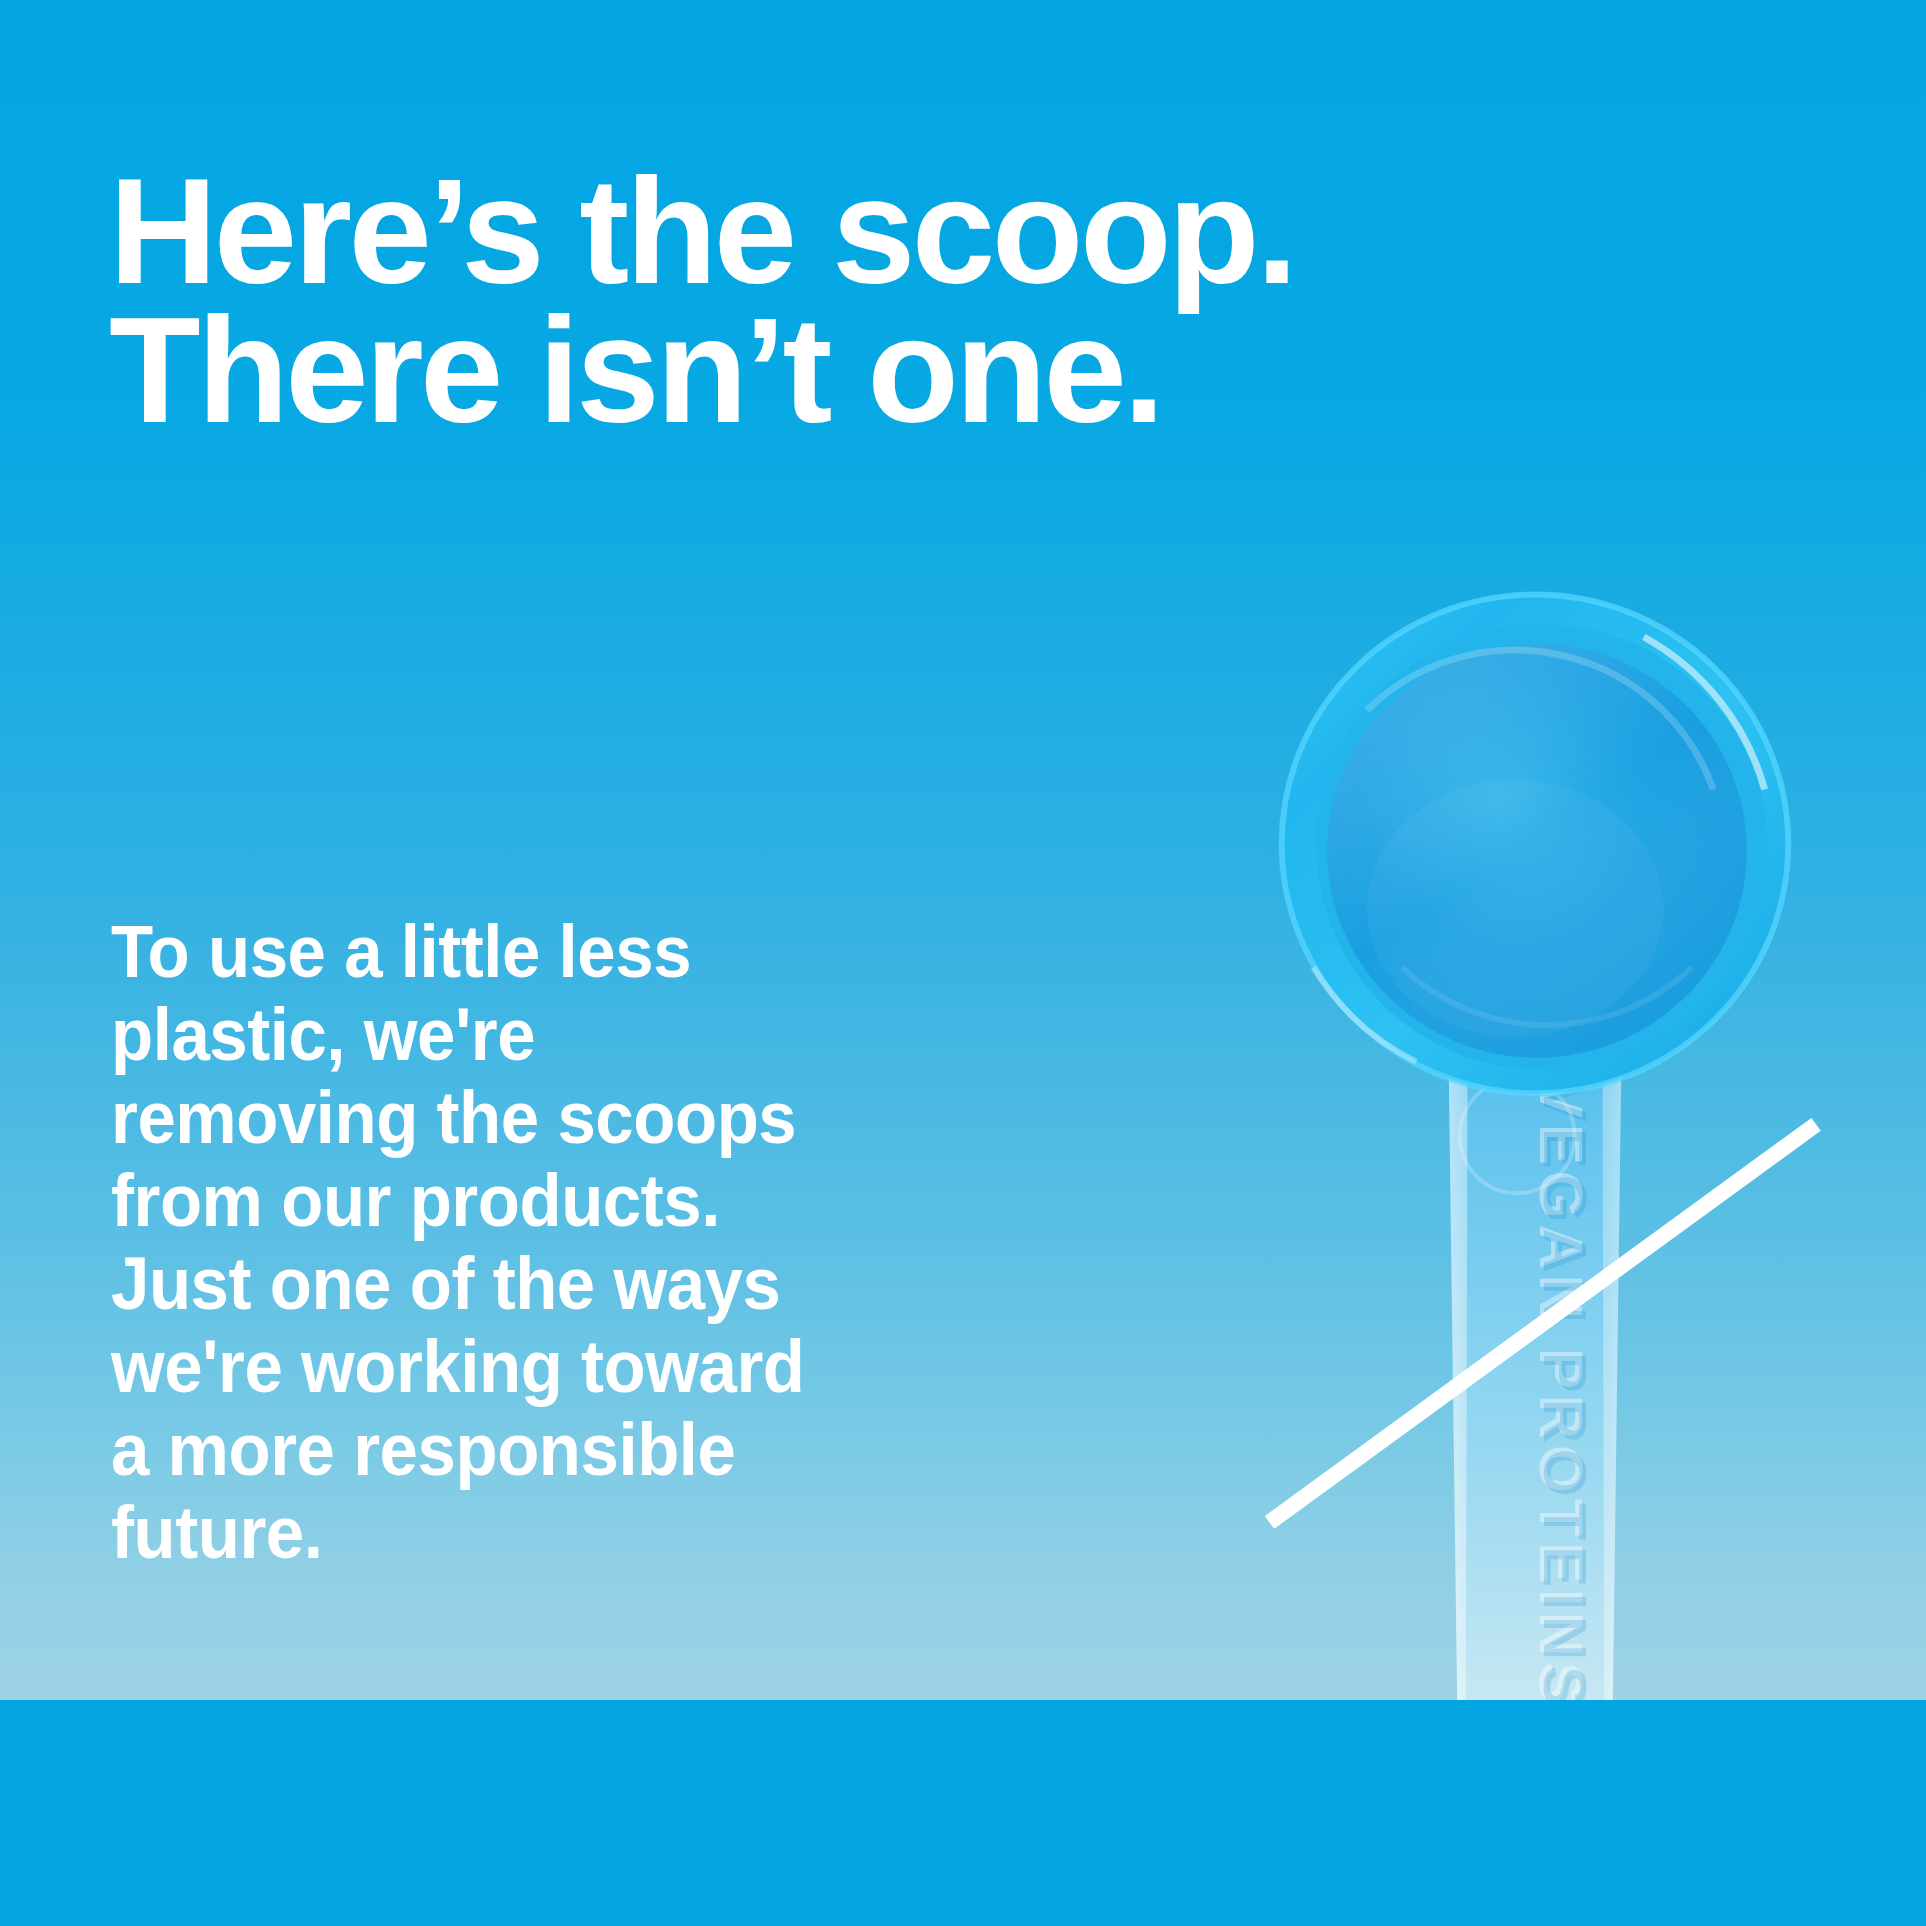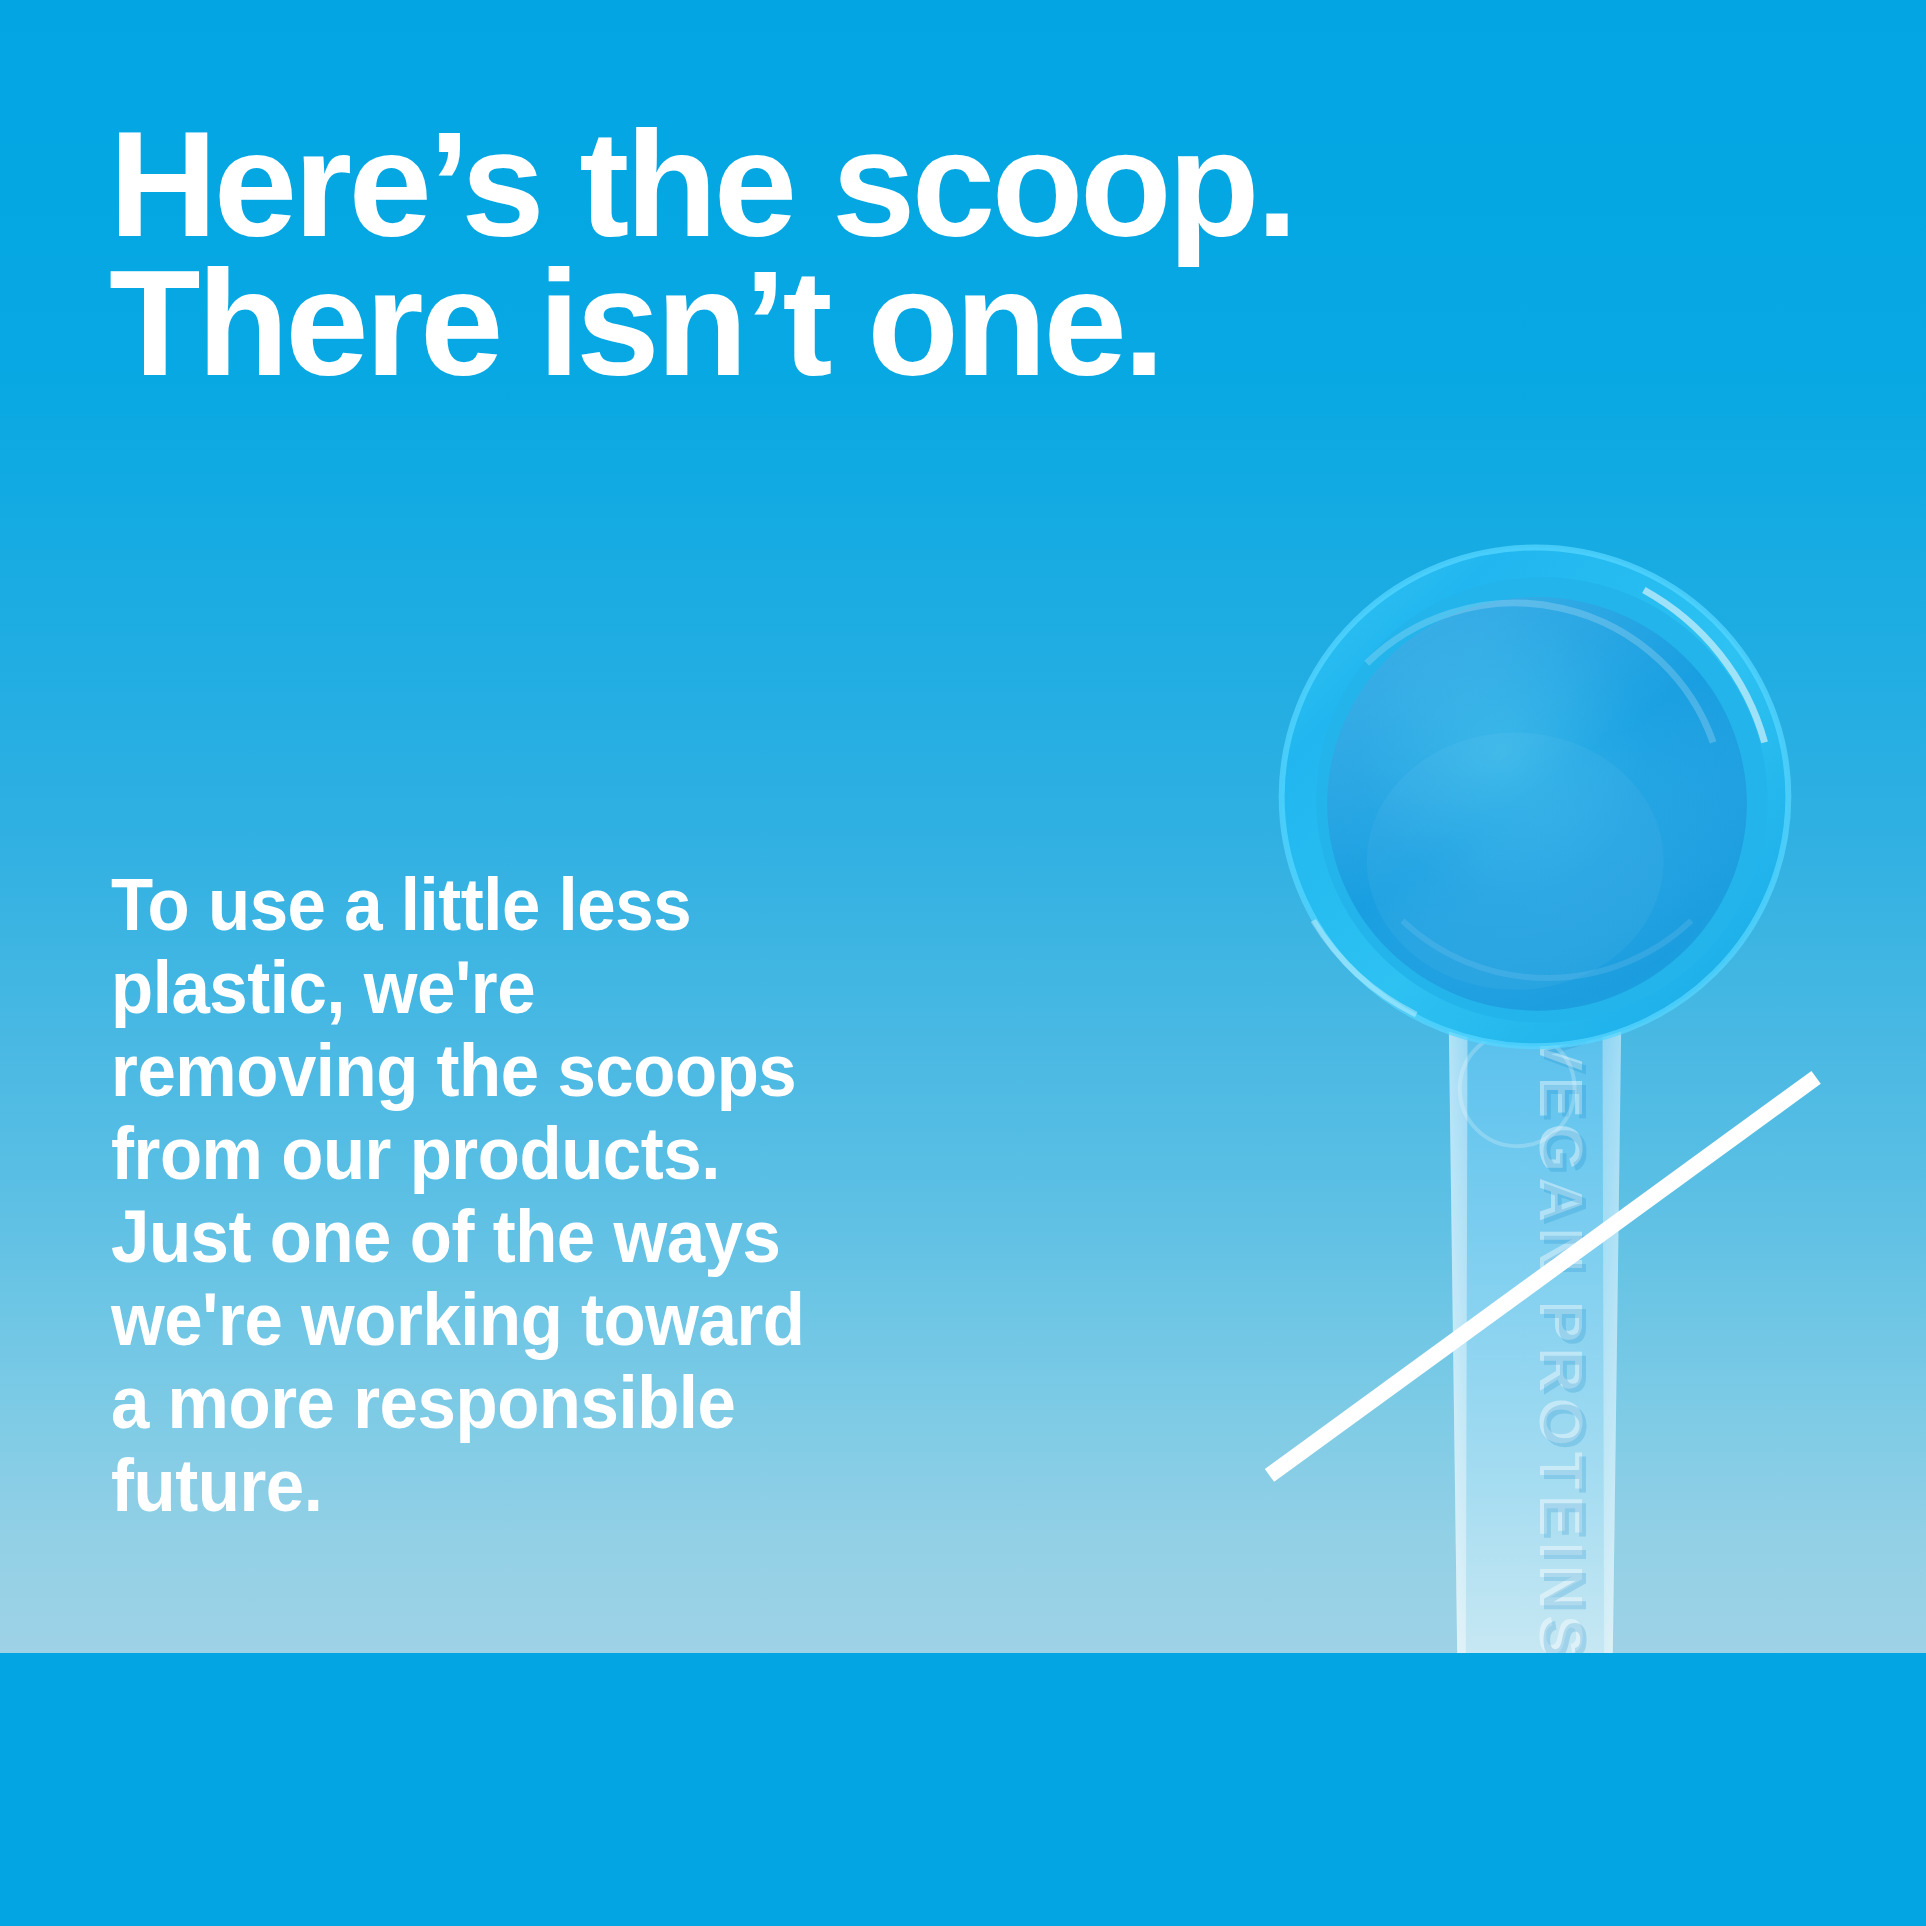--- a/index.html
+++ b/index.html
@@ -12,20 +12,21 @@
     position:relative;width:1927px;height:1653px;overflow:hidden;
     background:linear-gradient(180deg,
       #03a6e3 0%,
       #07a8e3 22%,
       #2fb0e2 50%,
       #47b8e3 62%,
       #5bbfe4 72%,
       #77c9e5 83%,
       #92d0e6 93%,
       #9ed2e6 100%);
+    margin-top:47px;
   }
 
   
   .headline{
     position:absolute;left:109px;top:115px;
     color:#ffffff;
     font-family:"Liberation Sans", sans-serif;
     font-weight:bold;
     font-size:150px;
     line-height:139px;

